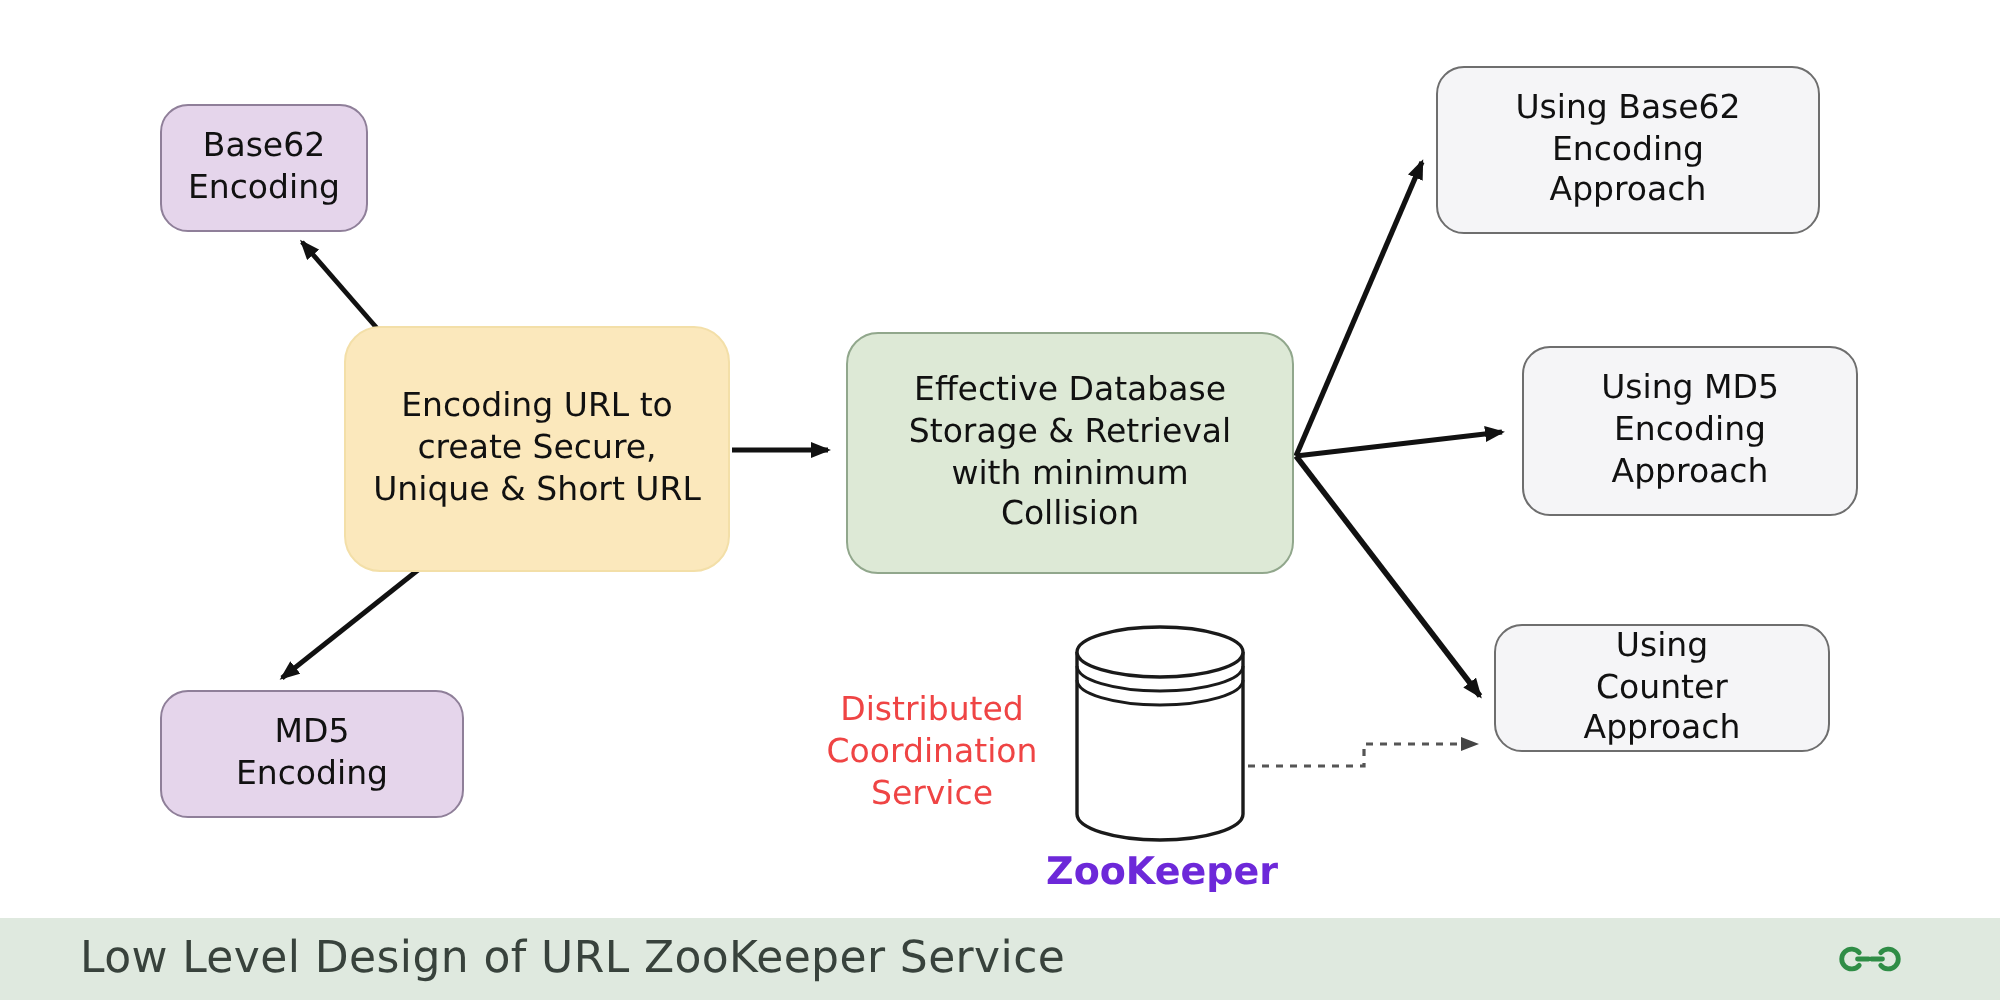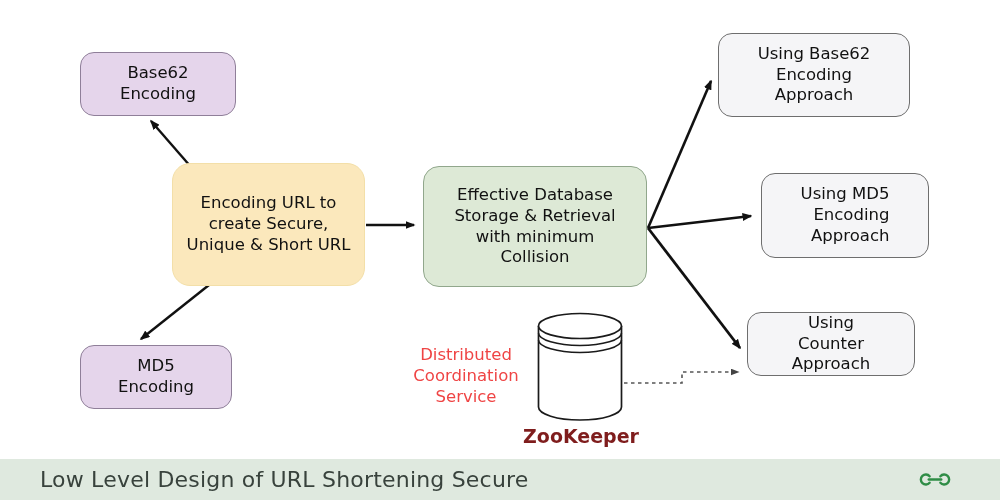--- a/index.html
+++ b/index.html
@@ -28,26 +28,26 @@
     border-radius: 14px;
     font-size: 16.5px;
     line-height: 1.26;
     color: #111111;
   }
   .node-purple { background: #e5d5eb; border: 1.6px solid #8f7f99; }
   .node-yellow { background: #fbe8bc; border: 1.6px solid #f3dfa8; }
   .node-green  { background: #dde9d6; border: 1.6px solid #91a78c; }
   .node-white  { background: #f5f5f7; border: 1.4px solid #6e6e6e; }
 
-  .box-base62      { left: 80px;  top: 52px;  width: 156px; height: 64px;  }
+  .box-base62      { left: 80px;  top: 52px;  width: 104px; height: 64px;  }
   .box-md5         { left: 80px;  top: 345px; width: 152px; height: 64px;  }
   .box-encode      { left: 172px; top: 163px; width: 193px; height: 123px; border-radius: 18px; }
   .box-database    { left: 423px; top: 166px; width: 224px; height: 121px; border-radius: 16px; }
   .box-approach-1  { left: 718px; top: 33px;  width: 192px; height: 84px;  }
-  .box-approach-2  { left: 761px; top: 173px; width: 168px; height: 85px; text-align: right;  }
+  .box-approach-2  { left: 761px; top: 173px; width: 168px; height: 85px;  }
   .box-approach-3  { left: 747px; top: 312px; width: 168px; height: 64px;  }
 
   .cylinder {
     position: absolute;
     left: 537px; top: 311px;
     width: 86px; height: 112px;
   }
   .zk-caption {
     position: absolute;
     left: 396px; top: 344px;
@@ -58,21 +58,21 @@
     white-space: pre-line;
     color: #ef4444;
   }
   .zk-label {
     position: absolute;
     left: 500px; top: 425px;
     width: 162px;
     text-align: center;
     font-size: 19px;
     font-weight: bold;
-    color: #7f1d1d;
+    color: #6d28d9;
   }
   .footer {
     position: absolute;
     left: 0; top: 459px;
     width: 1000px; height: 41px;
     background: #dfe9df;
     display: flex;
     align-items: center;
     justify-content: space-between;
     padding: 0 48px 0 40px;
@@ -143,21 +143,21 @@
     <path d="M 1.5 29 A 41.5 12.5 0 0 0 84.5 29" fill="none" stroke="#1a1a1a" stroke-width="1.5"></path>
   </svg>
 
   <div class="zk-caption">Distributed
 Coordination
 Service</div>
 
   <div class="zk-label">ZooKeeper</div>
 
   <div class="footer">
-    <span class="footer-title">Low Level Design of URL Shortening Secure</span>
+    <span class="footer-title">Low Level Design of URL ZooKeeper Service</span>
     <svg class="footer-logo" width="34" height="21" viewBox="0 0 48 20">
       <g stroke="#2f8d46" stroke-width="3.4" fill="none" stroke-linecap="round">
         <path d="M 16.4 5.5 A 7 7 0 1 0 16.4 14.5"></path>
         <path d="M 31.6 5.5 A 7 7 0 1 1 31.6 14.5"></path>
         <line x1="15.2" y1="10" x2="23" y2="10"></line>
         <line x1="25" y1="10" x2="32.8" y2="10"></line>
       </g>
     </svg>
   </div>
 

